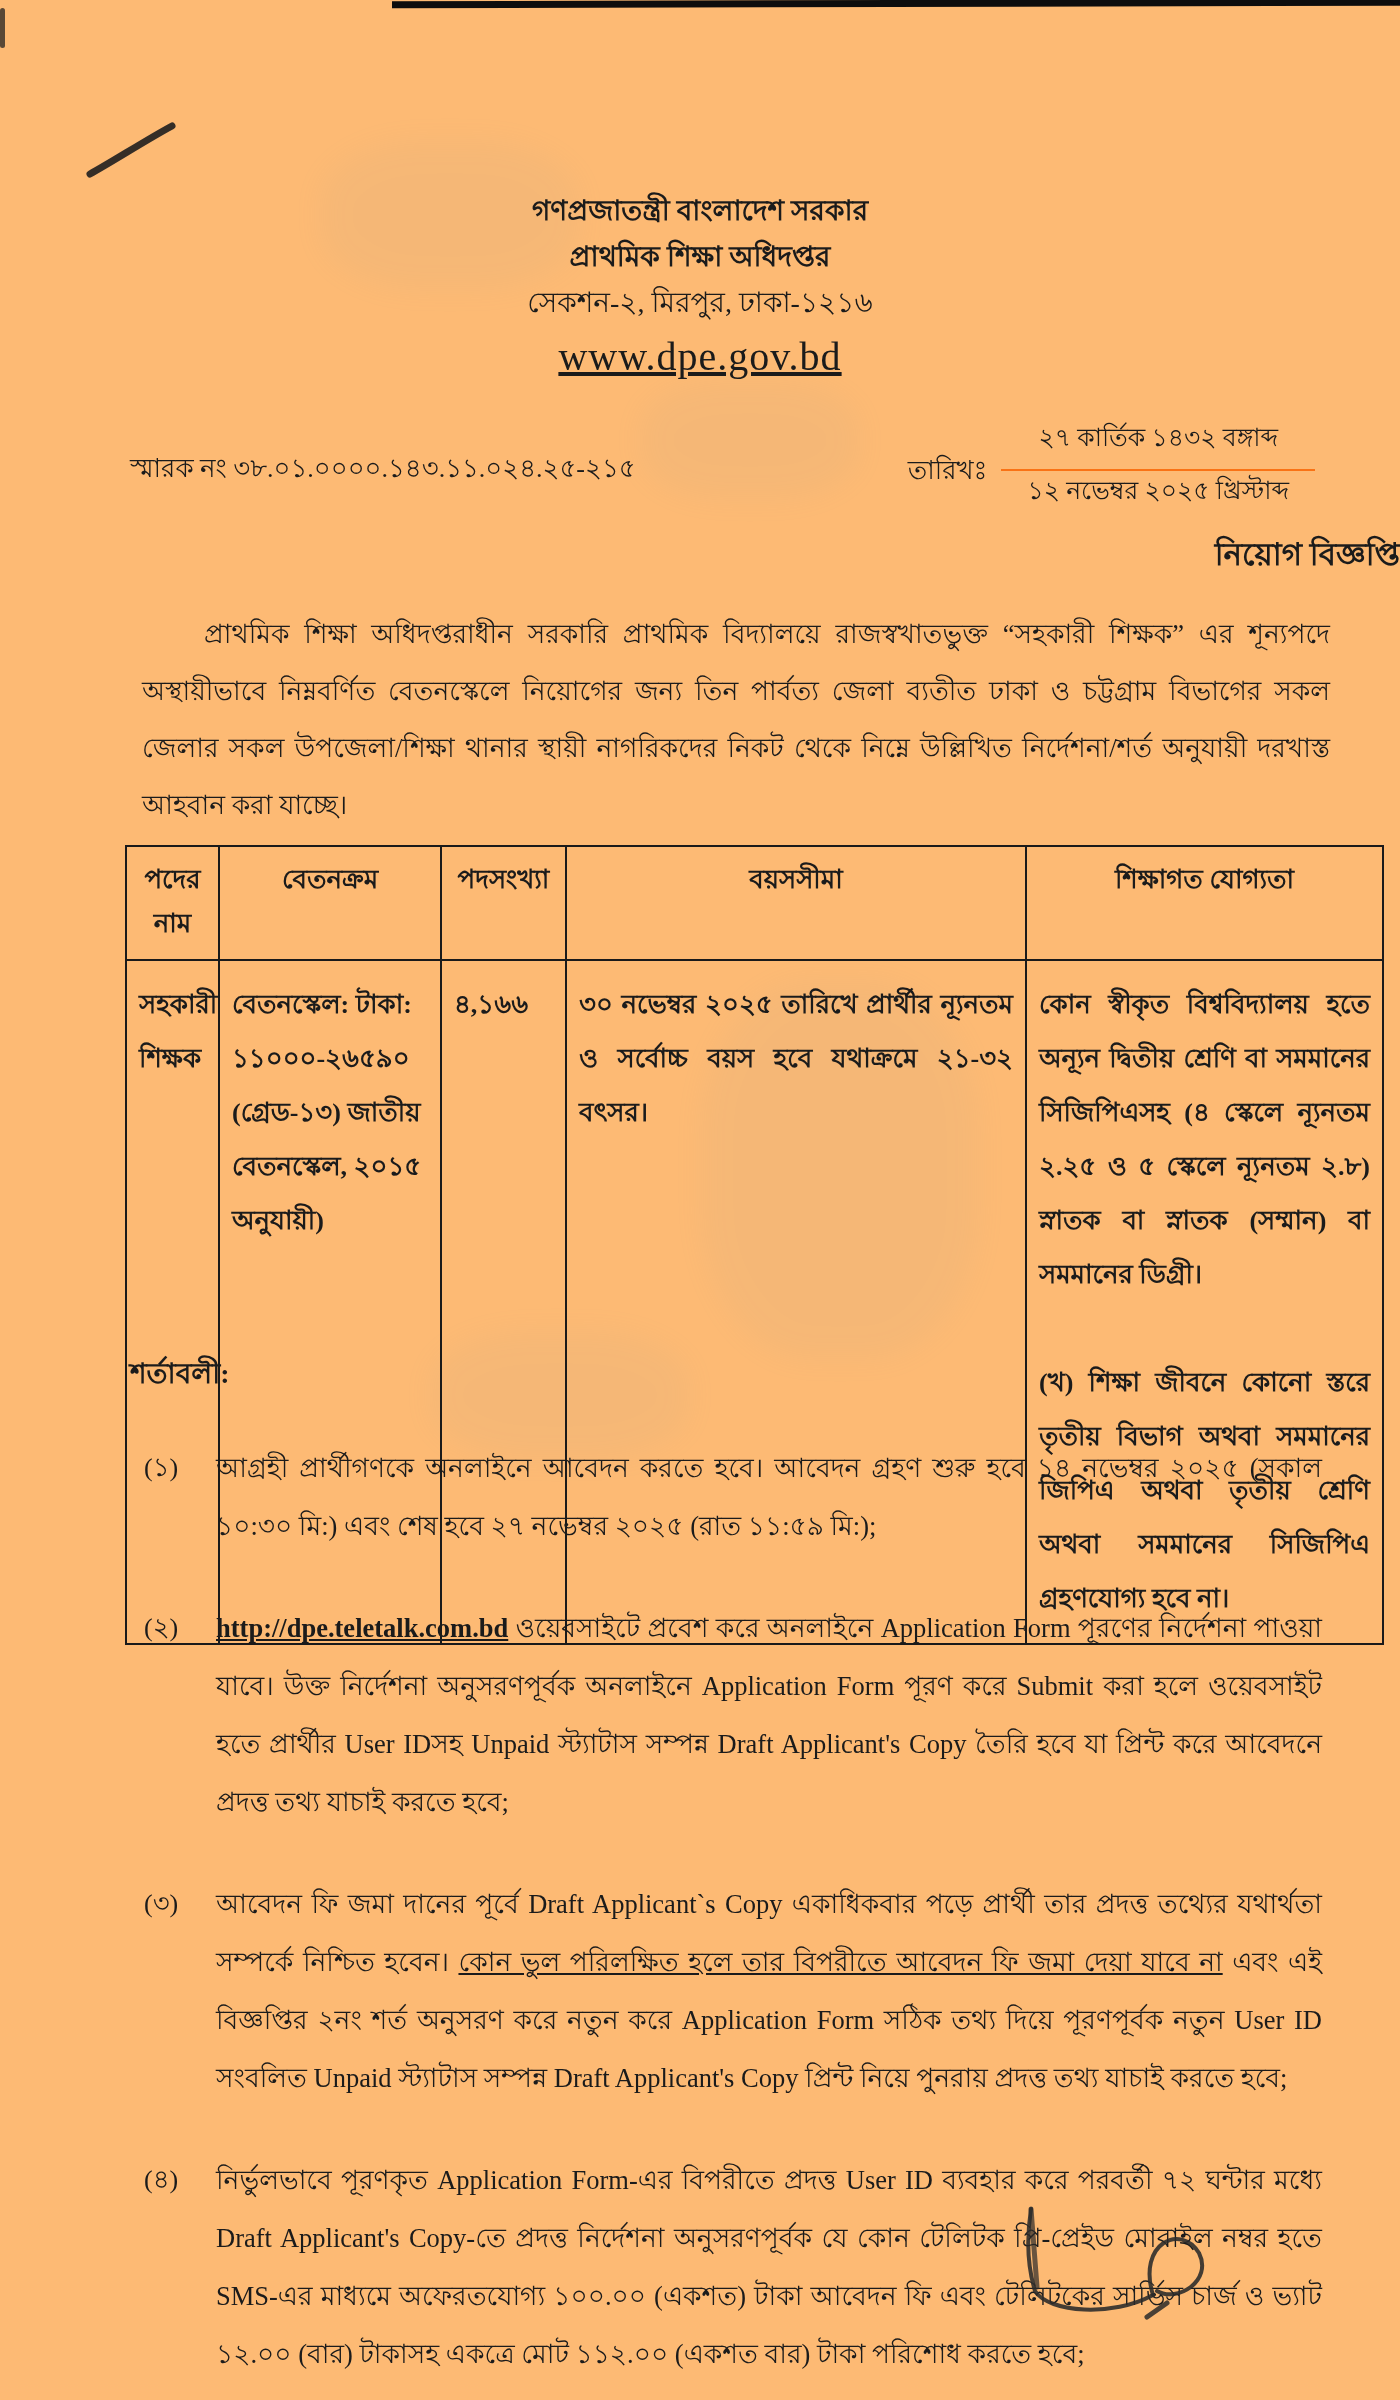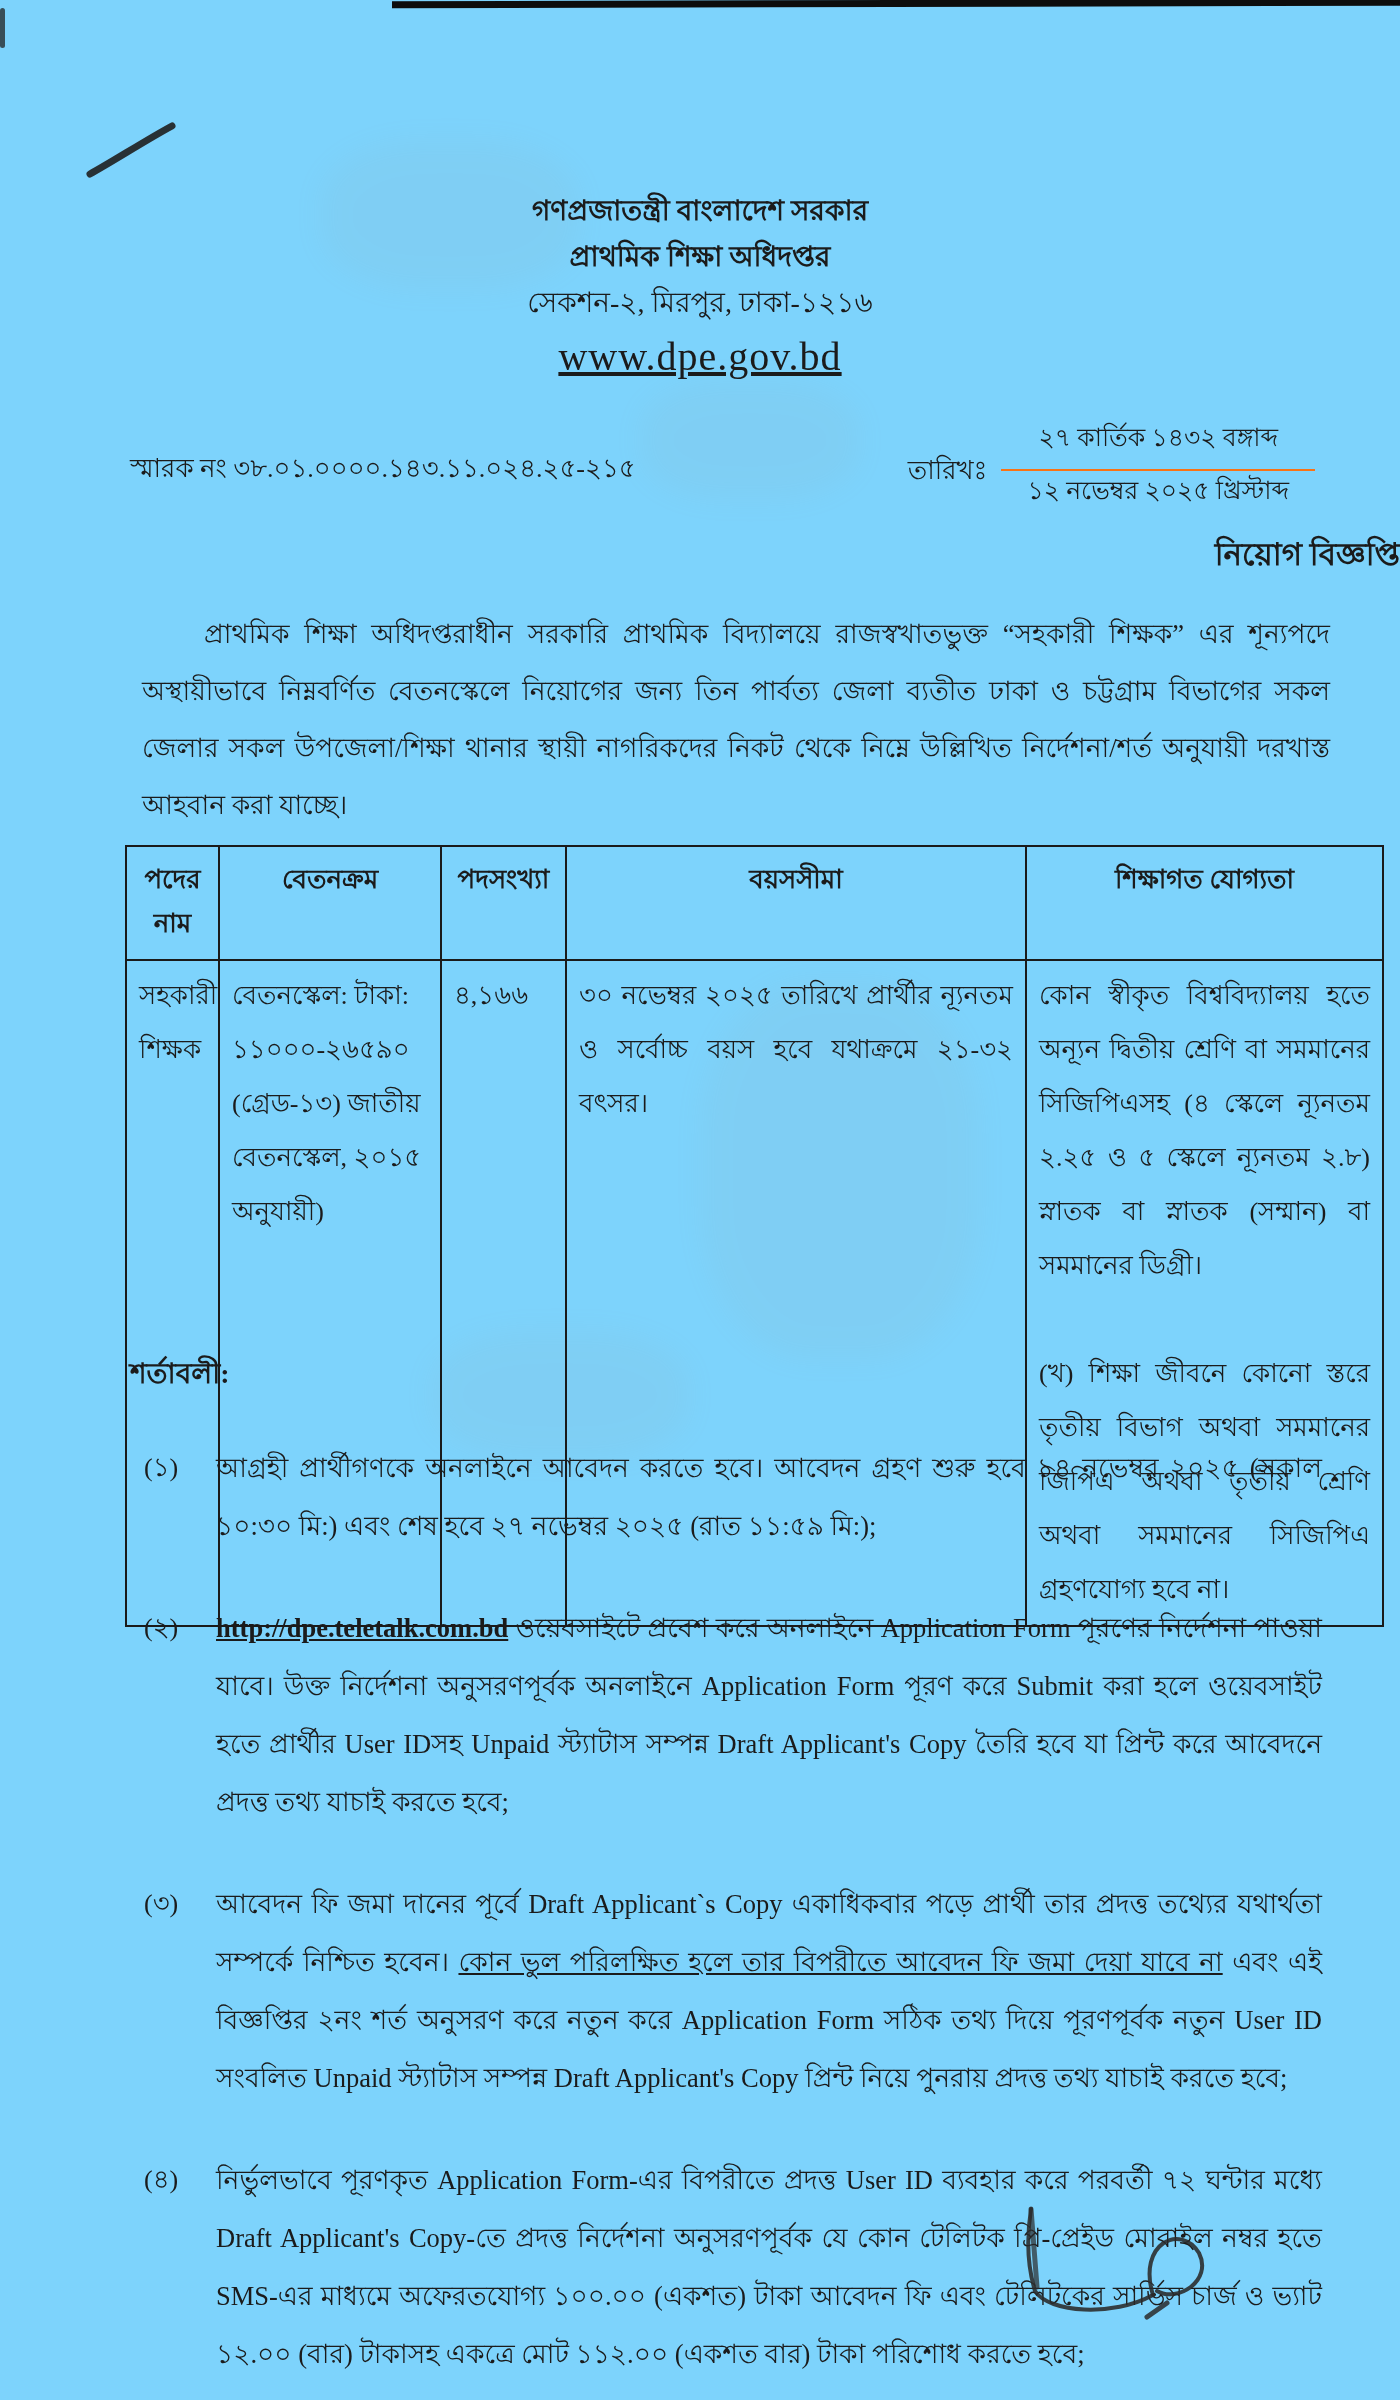--- a/index.html
+++ b/index.html
@@ -1,19 +1,19 @@
 <!DOCTYPE html>
 <html><head>
 <meta charset="utf-8">
 <style>
   html,body{margin:0;padding:0;background:#888;}
   .page{
     position:relative;
     width:1400px;height:2400px;
-    background:#7dd3fc;
+    background:#fdba74;
     font-family:"Liberation Serif", serif;
     color:#1b1b1b;
     overflow:hidden;
   }
   
   .scan-top-edge{position:absolute;top:0;left:392px;width:1010px;height:7px;background:#0d0d0d;transform:rotate(-0.15deg);}
   .scan-left-nub{position:absolute;top:8px;left:0;width:5px;height:40px;background:#222;border-radius:3px;opacity:.75;}
   .smudge{position:absolute;background:#9a9a92;filter:blur(14px);opacity:.07;border-radius:40%;}
   .pen-mark{position:absolute;left:84px;top:118px;}
   .signature{position:absolute;left:985px;top:2195px;}
@@ -33,21 +33,21 @@
   .date-bottom{padding:0 26px 0 26px;}
 
   
   .doc-title{position:absolute;top:530px;left:0;width:100%;text-align:right;font-size:31px;font-weight:700;}
 
   
   .intro{position:absolute;top:606px;left:142px;width:1188px;font-size:26.5px;line-height:57px;text-align:justify;text-indent:62px;}
 
   
   .post-table{position:absolute;top:845px;left:125px;width:1257px;border-collapse:collapse;table-layout:fixed;}
-  .post-table th,.post-table td{border:2.5px solid #1a1a1a;vertical-align:top;font-size:26px;padding:8px 12px;}
+  .post-table th,.post-table td{border:2.5px solid #1a1a1a;vertical-align:top;font-size:26px;padding:17px 12px;font-weight:bold;}
   .post-table th{font-weight:700;text-align:center;padding:12px 6px;margin-top:40px;}
   .post-table td{line-height:54px;}
   .col1{width:93px;}.col2{width:222px;}.col3{width:125px;}.col4{width:460px;}.col5{width:357px;}
   .cell-age,.cell-qual{text-align:justify;}
   .qual-b{margin-top:54px;}
 
   
   .conditions{position:absolute;top:1352px;left:130px;width:1192px;}
   .cond-heading{font-size:28px;font-weight:700;margin-bottom:40px;}
   .cond-item{display:flex;margin-bottom:44px;}

